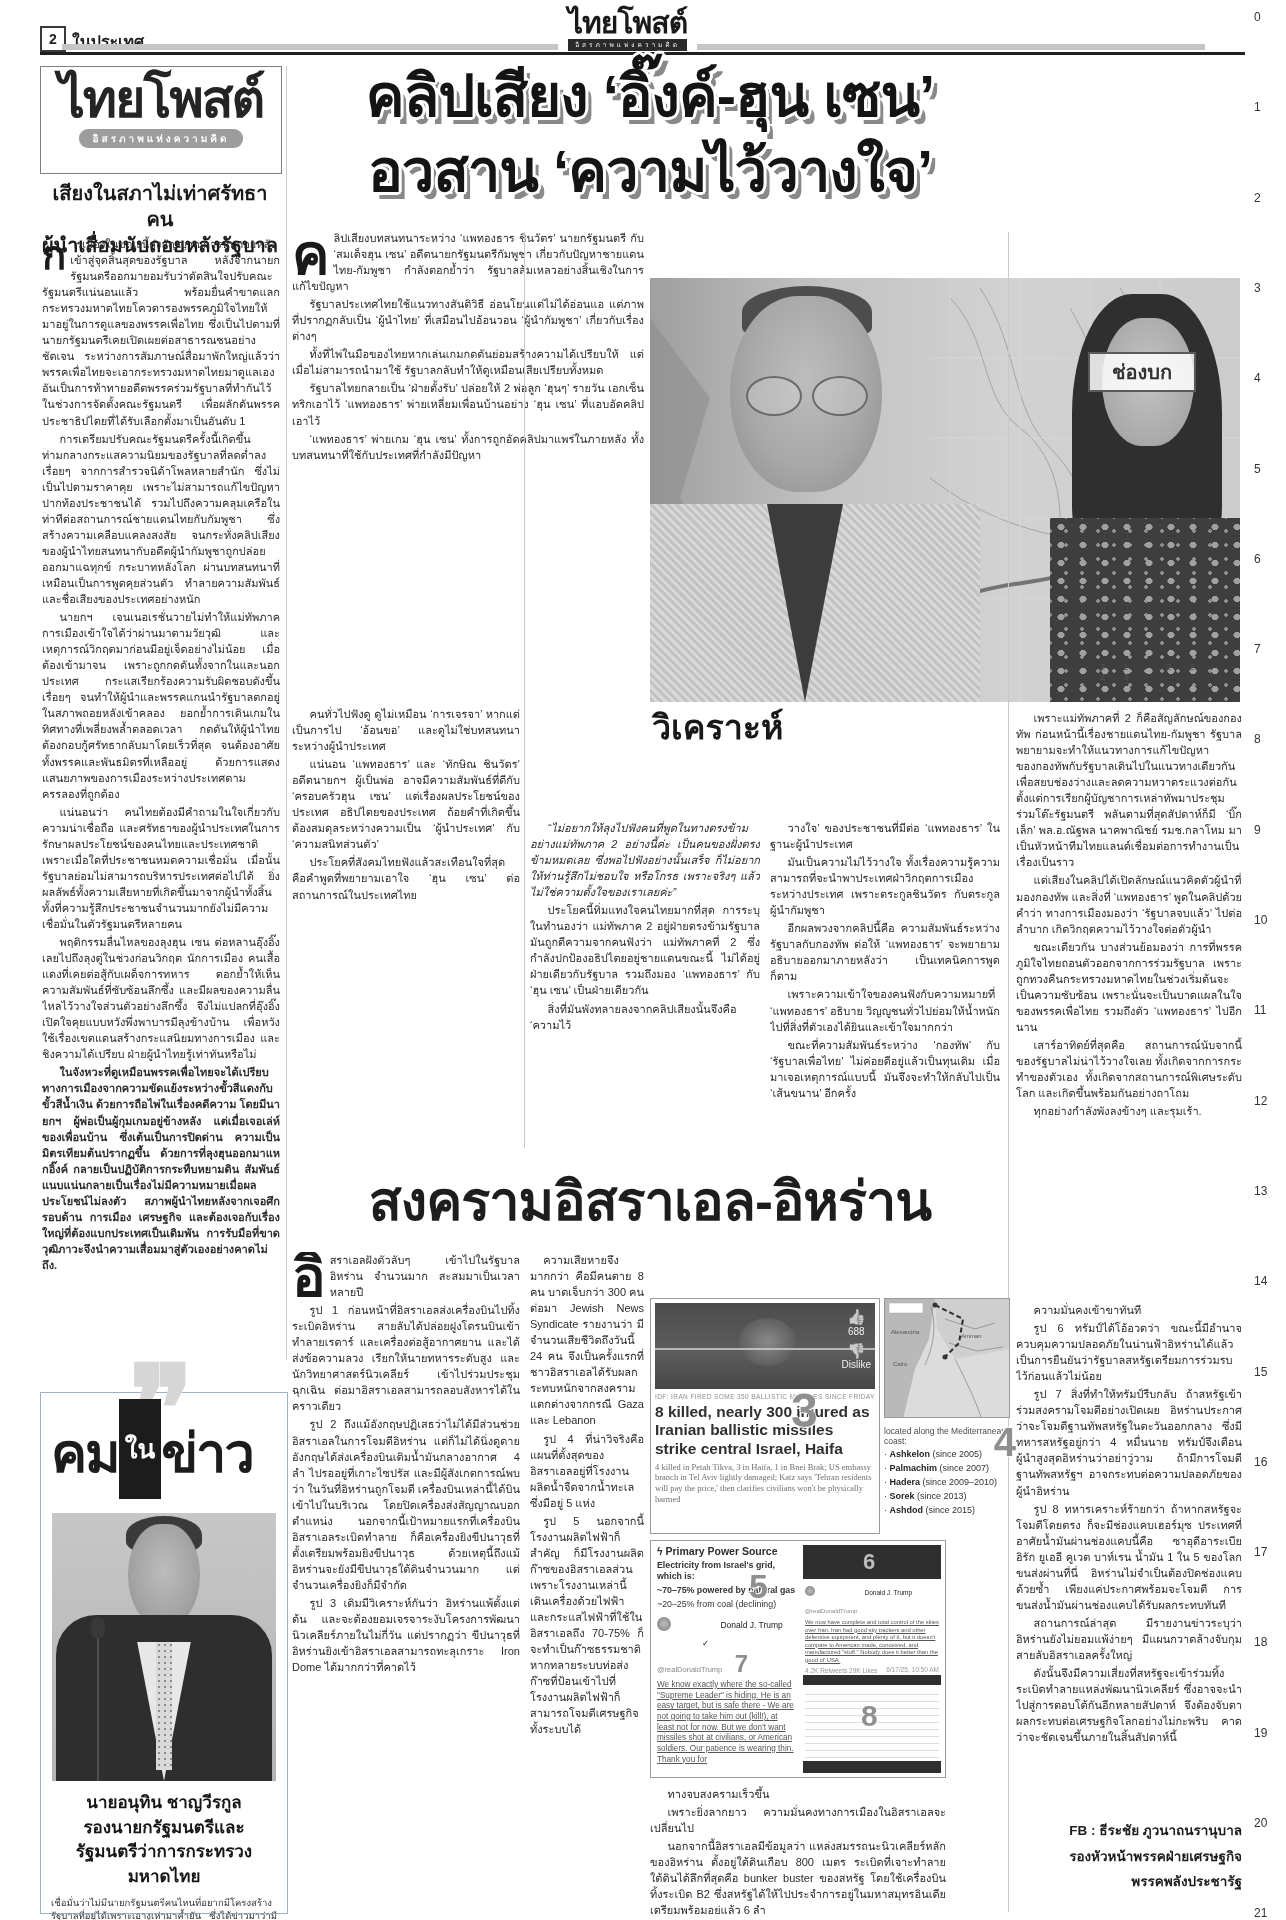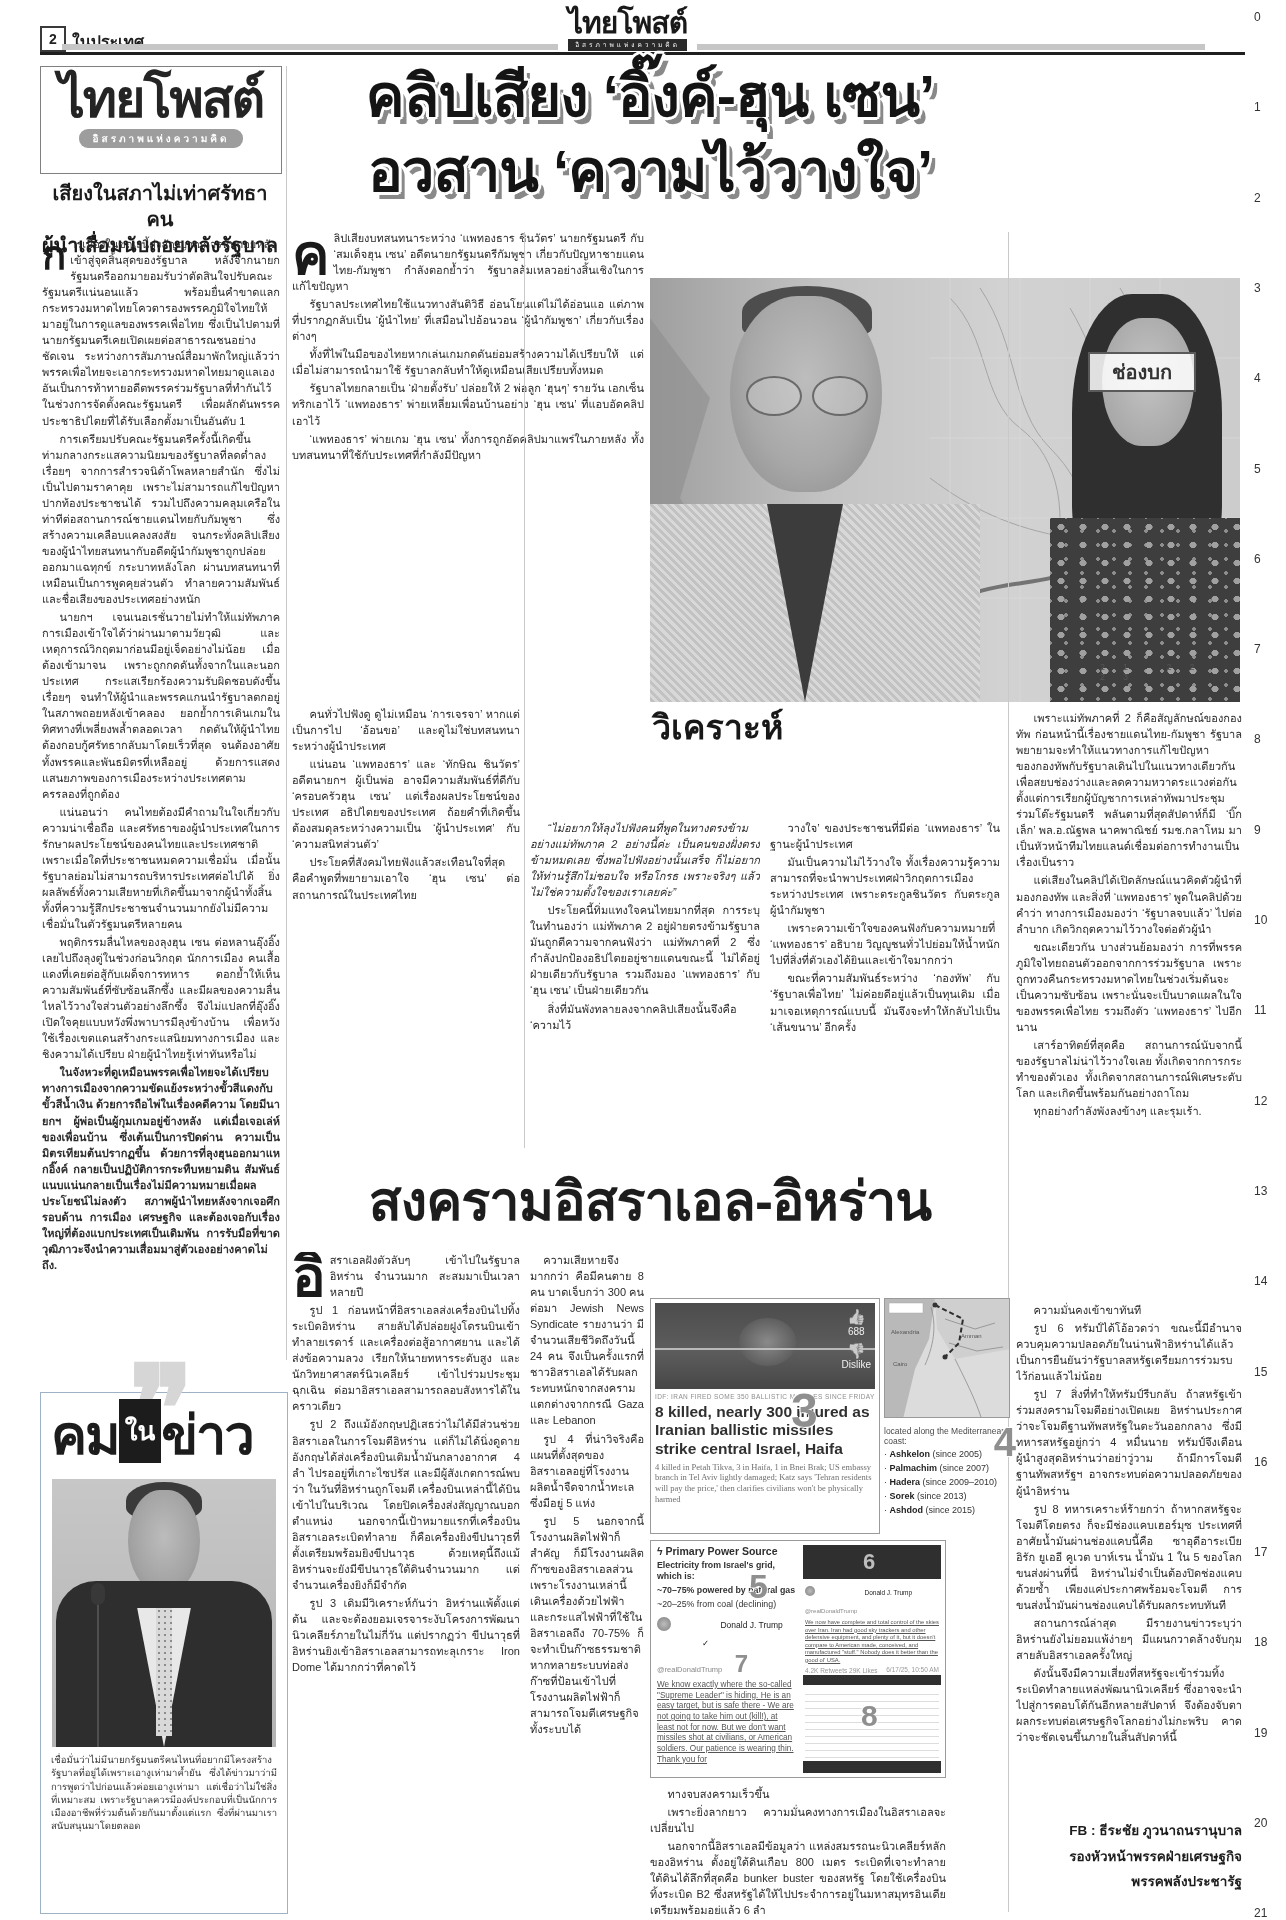--- a/index.html
+++ b/index.html
@@ -78,21 +78,21 @@
   .tweet-text{font-size:8.2px;color:#555;line-height:1.3;margin-top:2px;text-decoration:underline;}
   .tweet-stats{font-size:6.5px;color:#9a9a9a;margin-top:3px;}
   .avatar{width:14px;height:14px;border-radius:50%;background:radial-gradient(#bdbdbd,#7d7d7d);display:inline-block;vertical-align:middle;}
   .darkbar{background:#2f2f2f;}
   .mini-table{font-size:4.5px;color:#777;line-height:1.6;}
   .mini-table .row{border-bottom:1px solid #ddd;height:6px;}
   
   .quote-box{border:1px solid #9fb2c5;background:#fff;box-sizing:border-box;}
   .kom-logo{font-size:54px;font-weight:900;color:#1c1c1c;letter-spacing:-2px;position:relative;line-height:60px;}
   .kom-logo .nai{display:inline-block;background:#1c1c1c;color:#fff;font-size:26px;font-weight:900;
-                 padding:2px 6px;vertical-align:14px;letter-spacing:0;}
+                 padding:20px 6px;vertical-align:14px;letter-spacing:0;}
   .kom-quote{position:absolute;font-size:120px;color:#d6d6d6;font-weight:900;z-index:0;top:-18px;left:78px;
              font-family:"Liberation Serif","DejaVu Serif",serif;}
   .anutin{background:linear-gradient(180deg,#c7c7c7 0%,#b3b3b3 100%);position:relative;overflow:hidden;}
   .an-suit{position:absolute;left:2%;bottom:0;width:96%;height:62%;background:#2e2e2e;border-radius:40px 40px 0 0;}
   .an-shirt{position:absolute;left:38%;bottom:0;width:24%;height:52%;background:#e8e8e8;clip-path:polygon(50% 100%,0 0,100% 0);}
   .an-tie{position:absolute;left:46.5%;bottom:4%;width:7%;height:48%;
           background:#d9d9d9;background-image:radial-gradient(#8c8c8c 25%,transparent 27%);background-size:6px 6px;}
   .an-head{position:absolute;left:34%;top:4%;width:32%;height:38%;
            background:radial-gradient(ellipse at 50% 46%,#bcbcbc 0%,#a3a3a3 62%,#8d8d8d 100%);border-radius:46%/52%;}
   .an-hair{position:absolute;left:33%;top:1%;width:34%;height:14%;background:#3a3a3a;border-radius:50% 50% 30% 30%;}
@@ -239,20 +239,21 @@
     <div class="italic-first">
         <p>“ไม่อยากให้ลุงไปฟังคนที่พูดในทางตรงข้าม อย่างแม่ทัพภาค 2 อย่างนี้ค่ะ เป็นคนของฝั่งตรงข้ามหมดเลย ซึ่งพอไปฟังอย่างนั้นเสร็จ ก็ไม่อยากให้ท่านรู้สึกไม่ชอบใจ หรือโกรธ เพราะจริงๆ แล้วไม่ใช่ความตั้งใจของเราเลยค่ะ”</p>
         <p>ประโยคนี้ทิ่มแทงใจคนไทยมากที่สุด การระบุในทำนองว่า แม่ทัพภาค 2 อยู่ฝ่ายตรงข้ามรัฐบาล มันถูกตีความจากคนฟังว่า แม่ทัพภาคที่ 2 ซึ่งกำลังปกป้องอธิปไตยอยู่ชายแดนขณะนี้ ไม่ได้อยู่ฝ่ายเดียวกับรัฐบาล รวมถึงมอง ‘แพทองธาร’ กับ ‘ฮุน เซน’ เป็นฝ่ายเดียวกัน</p>
         <p>สิ่งที่มันพังทลายลงจากคลิปเสียงนั้นจึงคือ ‘ความไว้</p>
       </div>
   </div>
   <div class="abs body-col" style="left:770px;top:820px;width:230px;height:328px;">
     <div>
         <p>วางใจ’ ของประชาชนที่มีต่อ ‘แพทองธาร’ ในฐานะผู้นำประเทศ</p>
         <p>มันเป็นความไม่ไว้วางใจ ทั้งเรื่องความรู้ความสามารถที่จะนำพาประเทศฝ่าวิกฤตการเมืองระหว่างประเทศ เพราะตระกูลชินวัตร กับตระกูลผู้นำกัมพูชา</p>
+        <p>อีกผลพวงจากคลิปนี้คือ ความสัมพันธ์ระหว่างรัฐบาลกับกองทัพ ต่อให้ ‘แพทองธาร’ จะพยายามอธิบายออกมาภายหลังว่า เป็นเทคนิคการพูดก็ตาม</p>
         <p>เพราะความเข้าใจของคนฟังกับความหมายที่ ‘แพทองธาร’ อธิบาย วิญญูชนทั่วไปย่อมให้น้ำหนักไปที่สิ่งที่ตัวเองได้ยินและเข้าใจมากกว่า</p>
         <p>ขณะที่ความสัมพันธ์ระหว่าง ‘กองทัพ’ กับ ‘รัฐบาลเพื่อไทย’ ไม่ค่อยดีอยู่แล้วเป็นทุนเดิม เมื่อมาเจอเหตุการณ์แบบนี้ มันจึงจะทำให้กลับไปเป็น ‘เส้นขนาน’ อีกครั้ง</p>
       </div>
   </div>
   <div class="abs vrule" style="left:524px;top:232px;height:916px;"></div>
   <div class="abs vrule" style="left:1008px;top:232px;height:1680px;"></div>
   <div class="abs body-col" style="left:1016px;top:710px;width:226px;height:588px;">
     <div>
         <p>เพราะแม่ทัพภาคที่ 2 ก็คือสัญลักษณ์ของกองทัพ ก่อนหน้านี้เรื่องชายแดนไทย-กัมพูชา รัฐบาลพยายามจะทำให้แนวทางการแก้ไขปัญหาของกองทัพกับรัฐบาลเดินไปในแนวทางเดียวกัน เพื่อสยบช่องว่างและลดความหวาดระแวงต่อกัน ตั้งแต่การเรียกผู้บัญชาการเหล่าทัพมาประชุมร่วมโต๊ะรัฐมนตรี พลันตามที่สุดสัปดาห์ก็มี ‘บิ๊กเล็ก’ พล.อ.ณัฐพล นาคพาณิชย์ รมช.กลาโหม มาเป็นหัวหน้าทีมไทยแลนด์เชื่อมต่อการทำงานเป็นเรื่องเป็นราว</p>
         <p>แต่เสียงในคลิปได้เปิดลักษณ์แนวคิดตัวผู้นำที่มองกองทัพ และสิ่งที่ ‘แพทองธาร’ พูดในคลิปด้วยคำว่า ทางการเมืองมองว่า ‘รัฐบาลจบแล้ว’ ไปต่อลำบาก เกิดวิกฤตความไว้วางใจต่อตัวผู้นำ</p>
@@ -412,16 +413,21 @@
     </div>
     <div class="anutin" style="margin:14px auto 0 auto;width:224px;height:268px;">
       <div class="an-hair"></div>
       <div class="an-head"></div>
       <div class="an-suit"></div>
       <div class="an-shirt"></div>
       <div class="an-tie"></div>
       <div class="an-mic"></div>
       <div class="an-michead"></div>
     </div>
+    <div class="cap-bold" style="margin-top:10px;">
+      <div>นายอนุทิน ชาญวีรกูล</div>
+      <div>รองนายกรัฐมนตรีและ</div>
+      <div>รัฐมนตรีว่าการกระทรวงมหาดไทย</div>
+    </div>
     <div class="small-just" style="margin:6px 10px 0 10px;">เชื่อมั่นว่าไม่มีนายกรัฐมนตรีคนไหนที่อยากมีโครงสร้างรัฐบาลที่อยู่ได้เพราะเอางูเห่ามาค้ำยัน ซึ่งได้ข่าวมาว่ามีการพูดว่าไปก่อนแล้วค่อยเอางูเห่ามา แต่เชื่อว่าไม่ใช่สิ่งที่เหมาะสม เพราะรัฐบาลควรมีองค์ประกอบที่เป็นนักการเมืองอาชีพที่ร่วมต้นด้วยกันมาตั้งแต่แรก ซึ่งที่ผ่านมาเราสนับสนุนมาโดยตลอด</div>
   </div>
 
 </div>
 
 </body></html>

